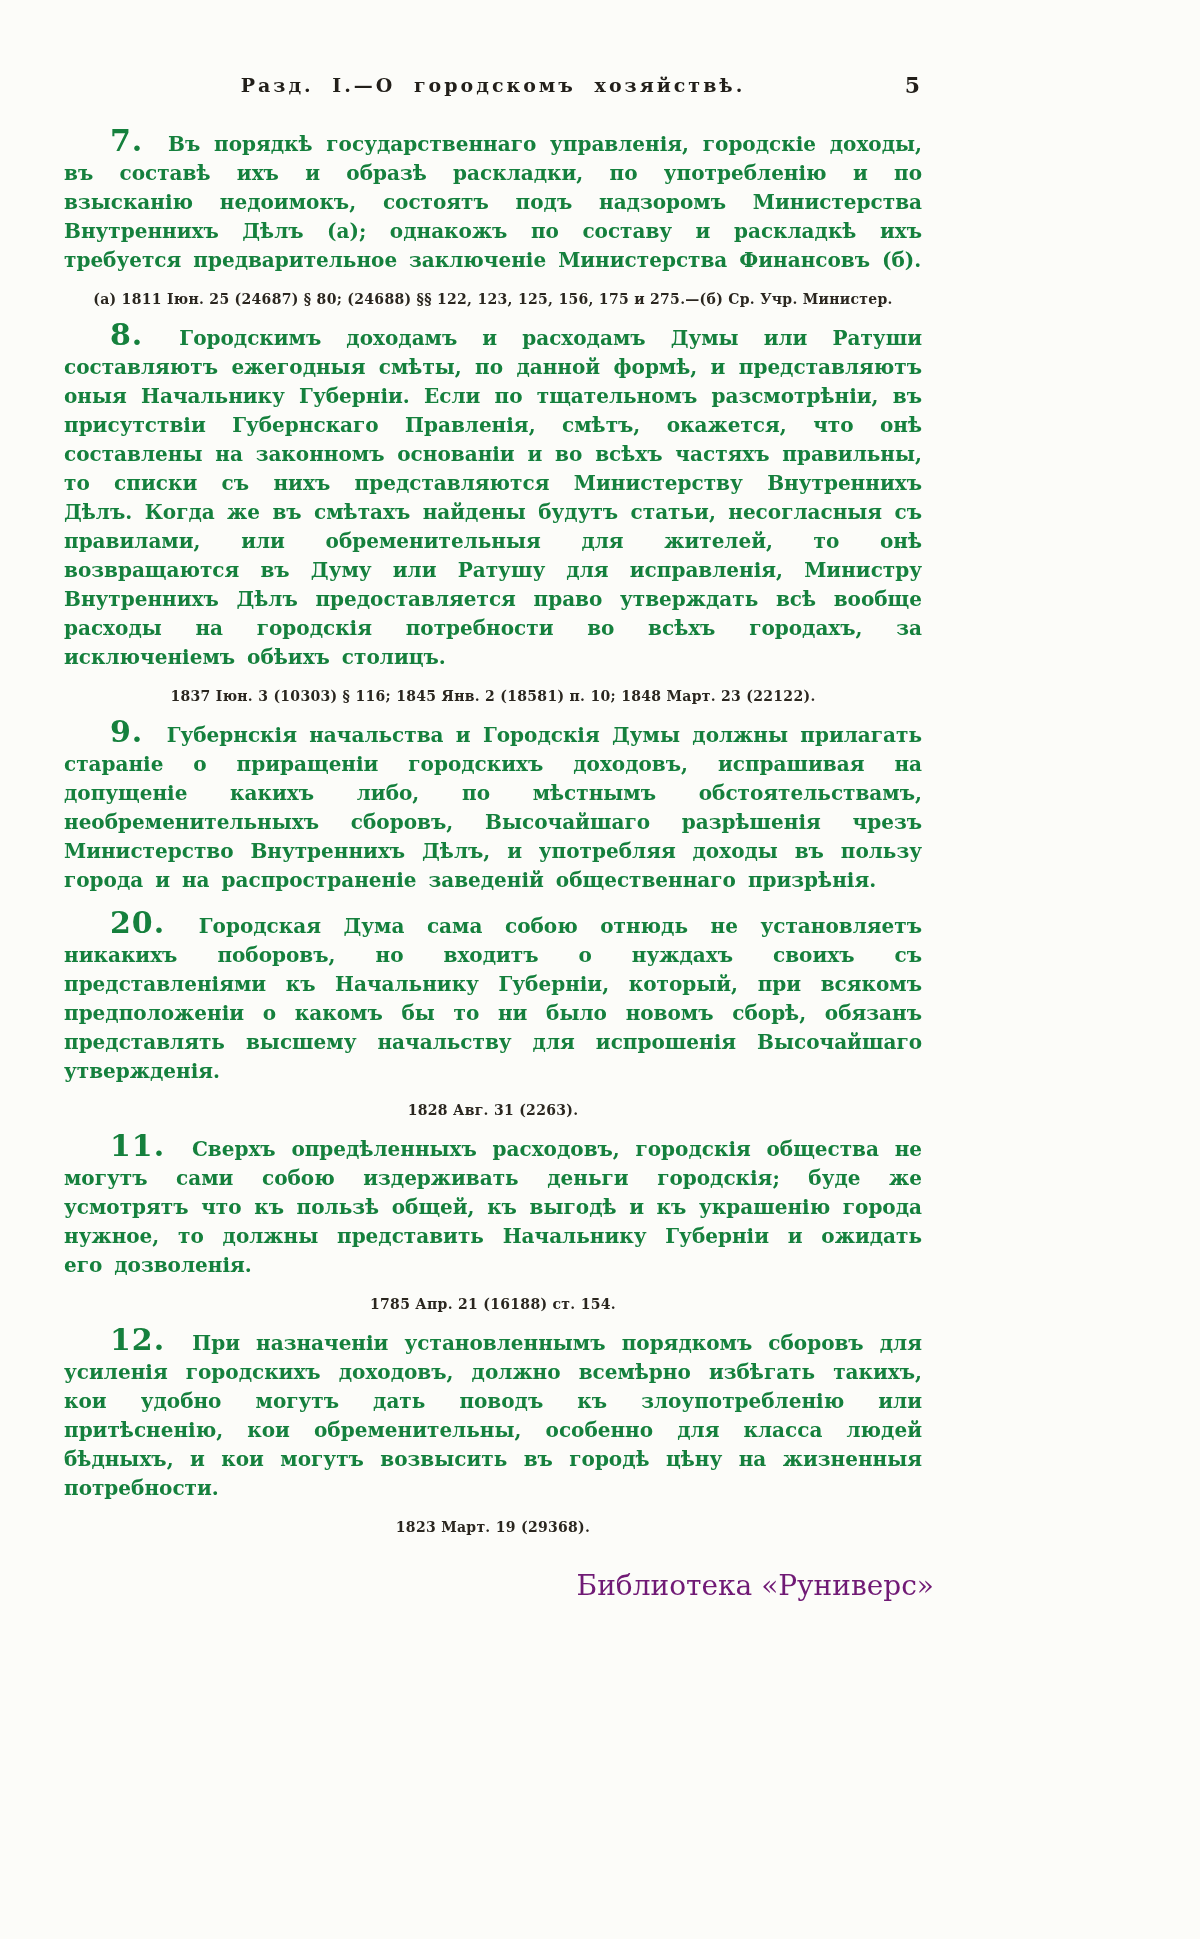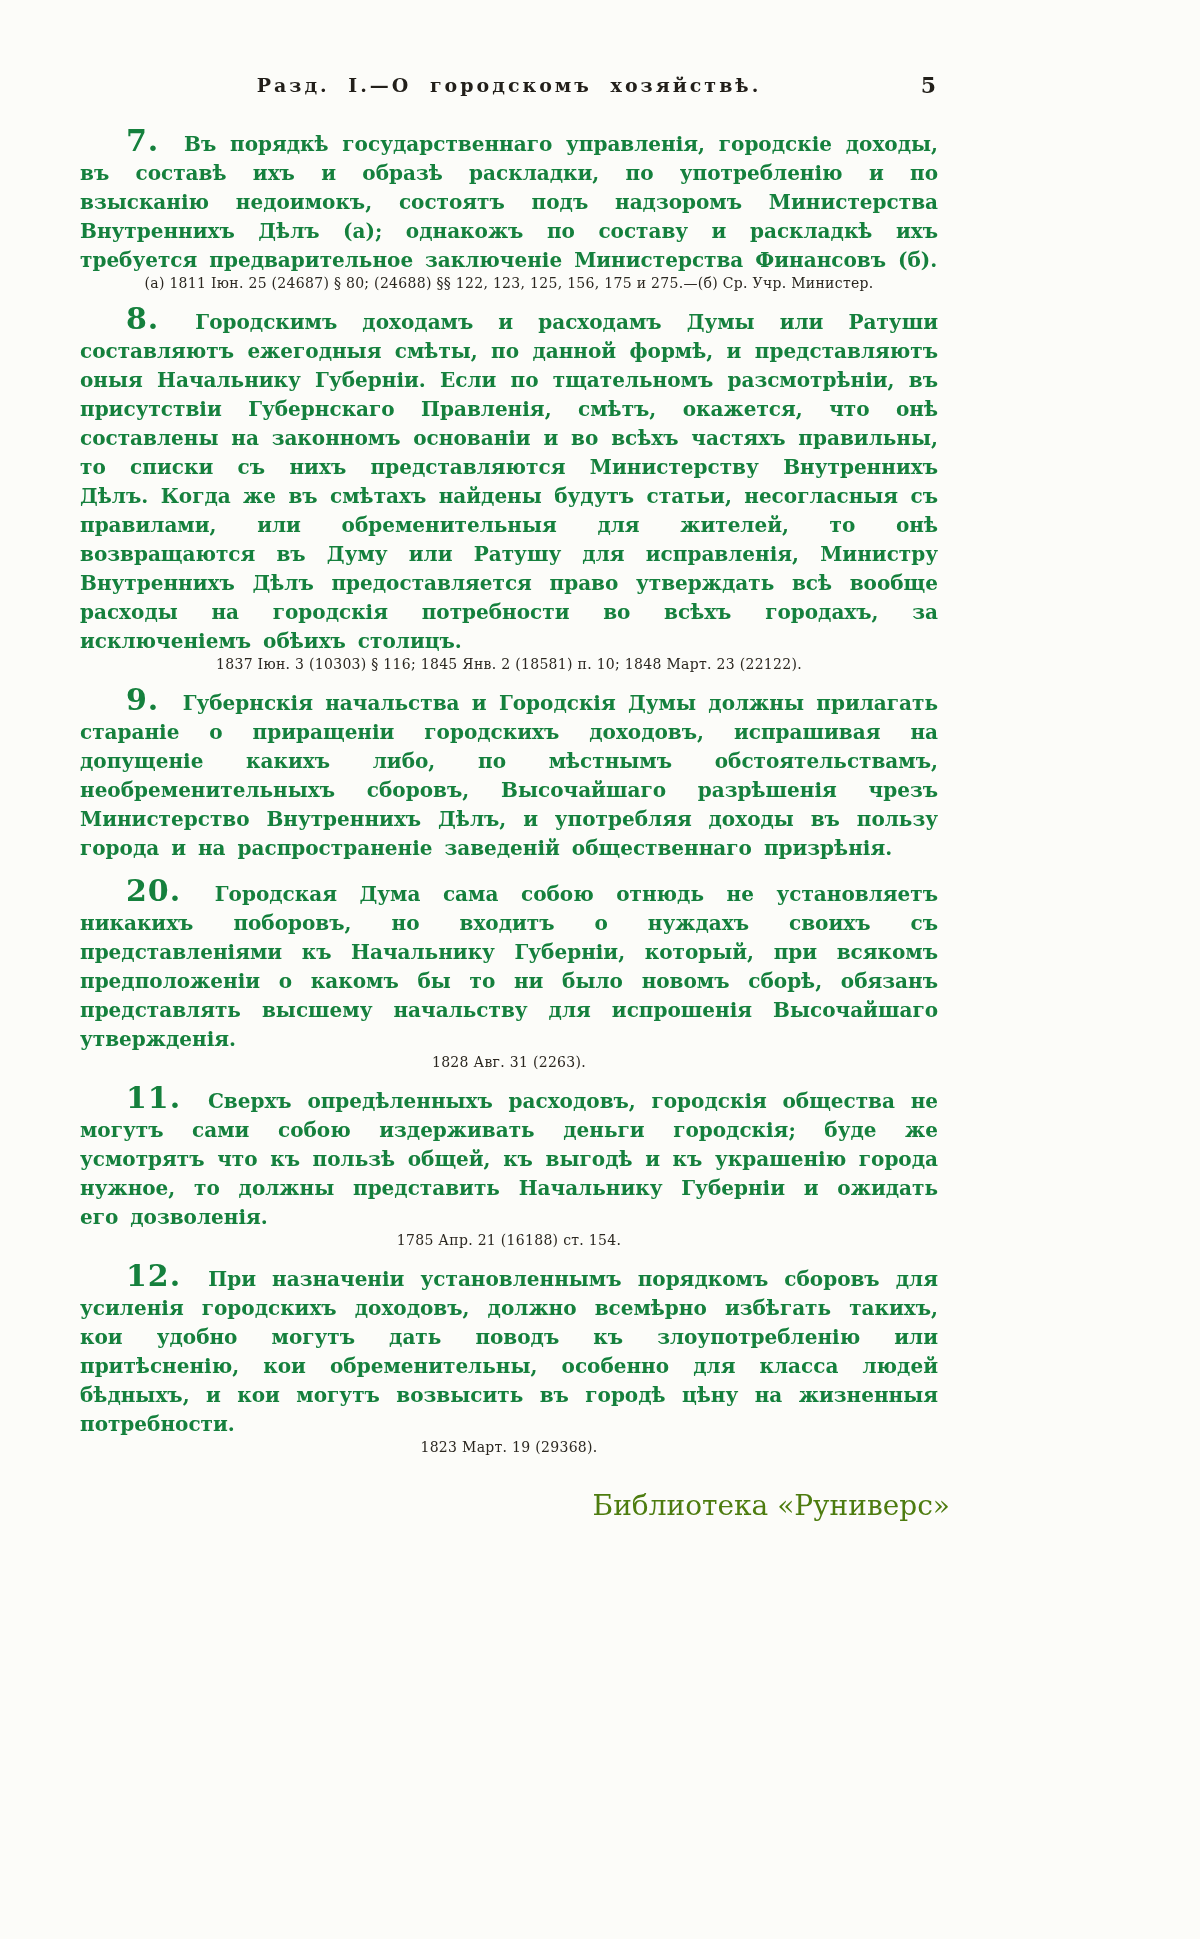--- a/index.html
+++ b/index.html
@@ -10,21 +10,21 @@
     height: 1939px;
     margin: 0 auto;
     background: #fcfcf9;
     color: #221f1a;
     font-family: "DejaVu Serif", serif;
     overflow: hidden;
     box-shadow: 0 0 12px rgba(0,0,0,.25);
   }
   .content {
     position: absolute;
-    left: 80px;
+    left: 64px;
     top: 74px;
     width: 858px;
   }
   .page-header {
     position: relative;
     text-align: center;
     font-weight: bold;
     font-size: 19px;
     letter-spacing: 3px;
     word-spacing: 9px;
@@ -50,31 +50,31 @@
   }
   .article-number {
     font-size: 30px;
     line-height: 1px;
     margin-right: 11px;
     letter-spacing: 1px;
   }
   .citation {
     text-align: center;
     font-size: 14px;
-    font-weight: normal;
-    margin-top: 0;
+    font-weight: bold;
+    margin-top: 16px;
     letter-spacing: .3px;
     color: #2a261f;
   }
   .watermark {
     margin-top: 34px;
     text-align: right;
     margin-right: -12px;
     font-size: 28px;
-    color: #4d7c0f;
+    color: #701a75;
     font-family: "DejaVu Serif", serif;
     font-weight: normal;
   }
 </style>
 </head>
 <body>
 
 <div class="page">
   <div class="content">
 

